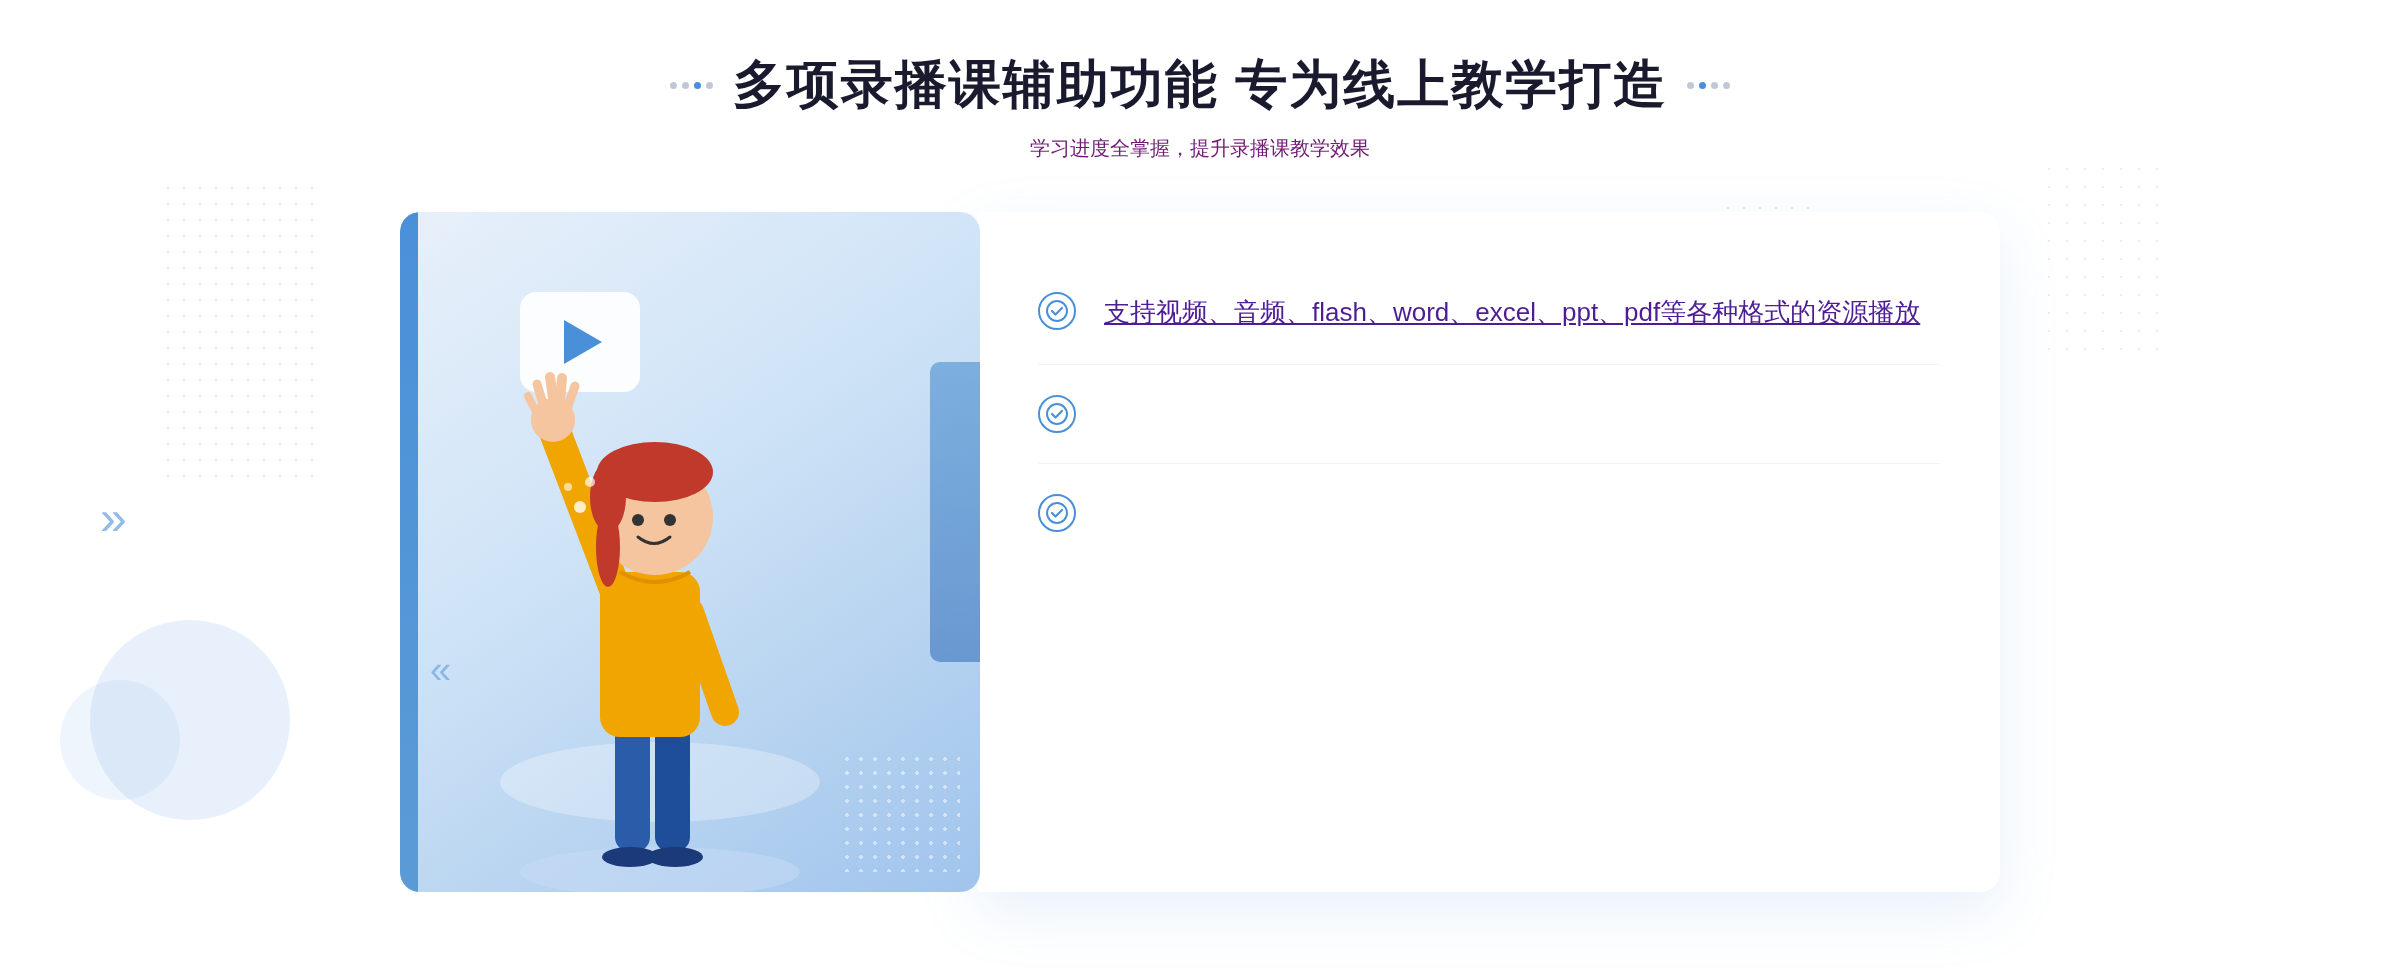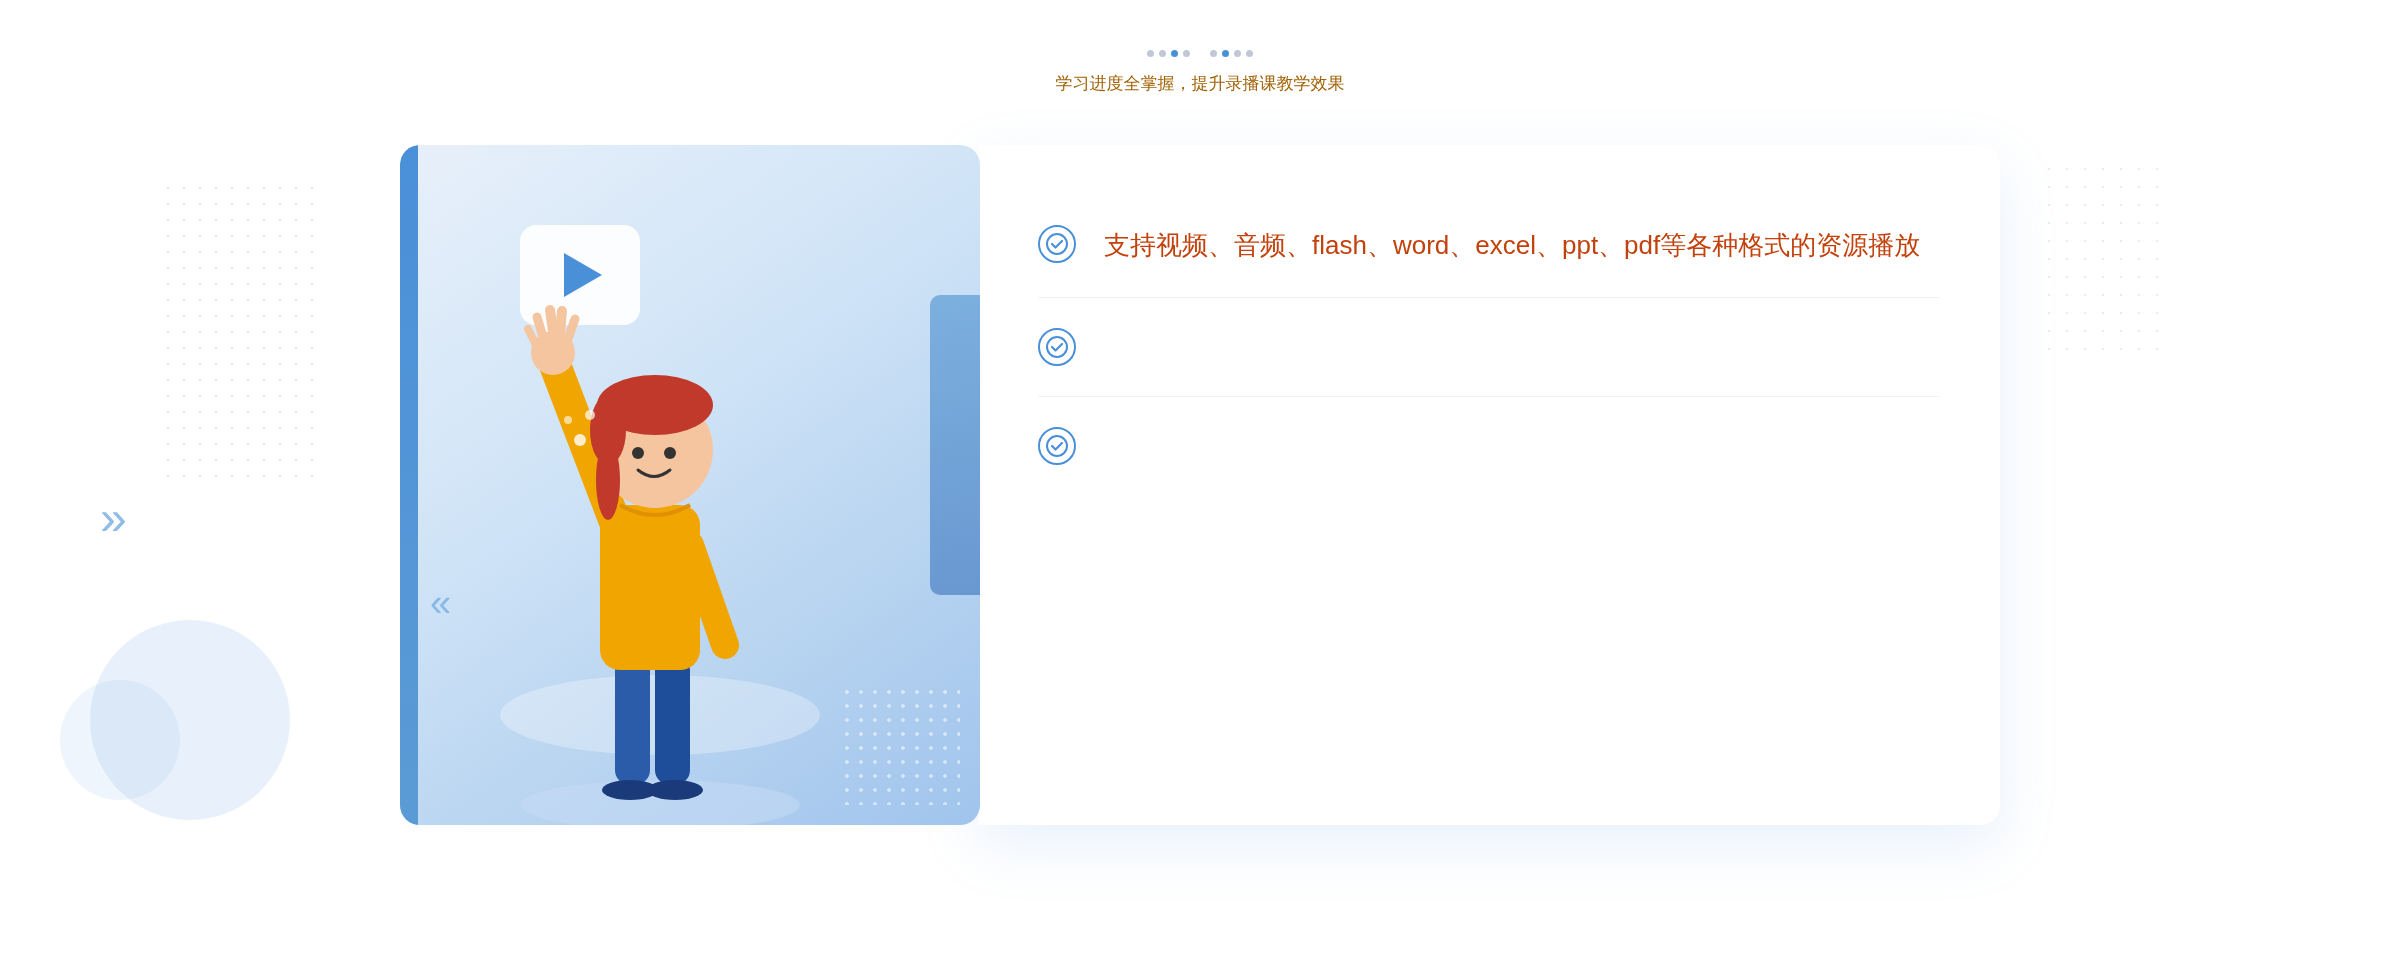--- a/index.html
+++ b/index.html
@@ -124,22 +124,22 @@
     }
 
     .main-title {
       font-size: 52px;
       font-weight: 600;
       color: #1a1a2e;
       letter-spacing: 2px;
     }
 
     .sub-title {
-      font-size: 17px;
-      color: #a16207;
+      font-size: 20px;
+      color: #701a75;
       margin-top: 12px;
       font-weight: 400;
     }
 
     
     .content-area {
       display: flex;
       align-items: stretch;
       width: 1600px;
       position: relative;
@@ -257,23 +257,24 @@
       align-items: center;
       justify-content: center;
       flex-shrink: 0;
       margin-right: 28px;
       color: #4a90d9;
       font-size: 20px;
     }
 
     .feature-text {
       font-size: 26px;
-      color: #c2410c;
+      color: #4c1d95;
       line-height: 1.6;
       font-weight: 400;
+      text-decoration: underline;
     }
 
     .hdot {
       width: 7px;
       height: 7px;
       border-radius: 50%;
       background: #c0c8d8;
     }
 
     
@@ -314,20 +315,21 @@
   </div>
 
   <div class="header-section">
     <div class="header-dots">
       <div class="dots-icon">
         <div class="hdot"></div>
         <div class="hdot"></div>
         <div class="hdot" style="background:#4a90d9"></div>
         <div class="hdot"></div>
       </div>
+      <h1 class="main-title">多项录播课辅助功能 专为线上教学打造</h1>
       <div class="dots-icon">
         <div class="hdot"></div>
         <div class="hdot" style="background:#4a90d9"></div>
         <div class="hdot"></div>
         <div class="hdot"></div>
       </div>
     </div>
     <p class="sub-title">学习进度全掌握，提升录播课教学效果</p>
   </div>
 

